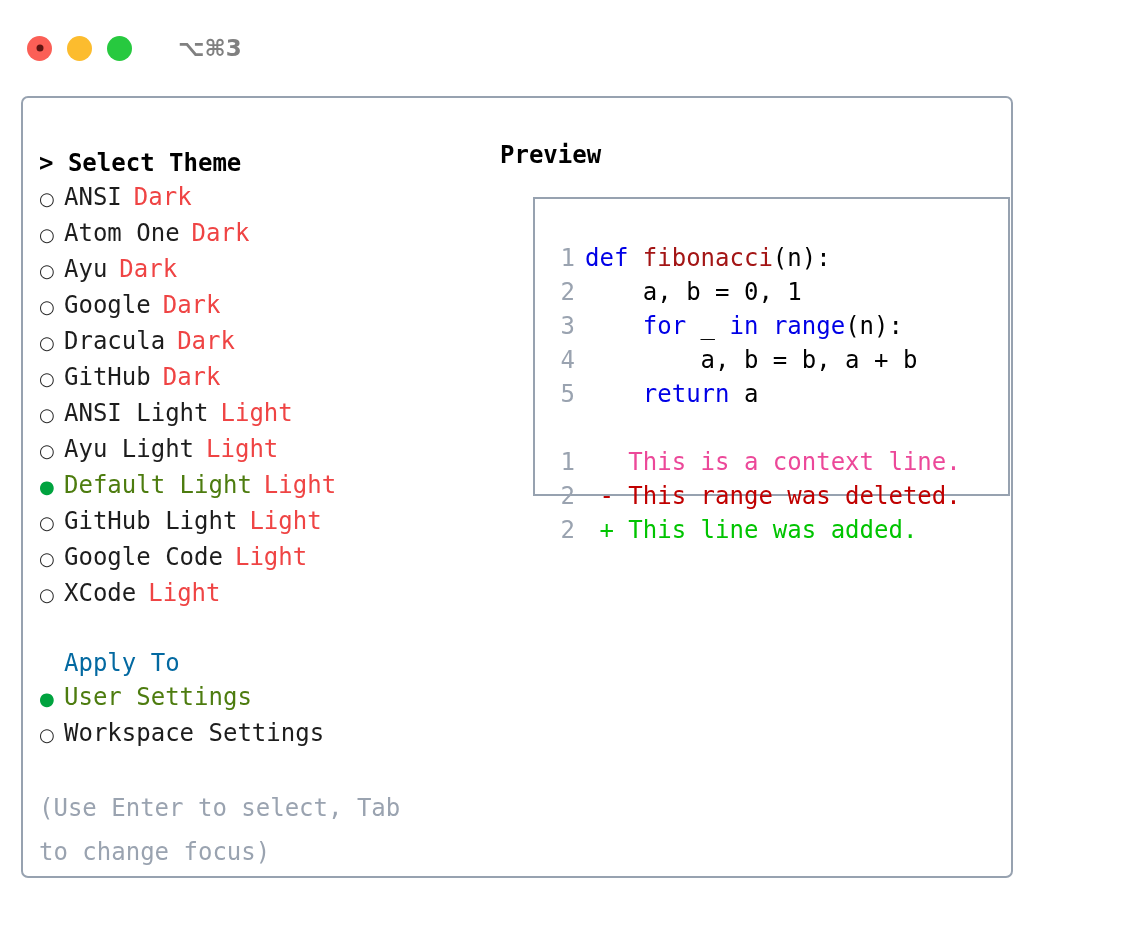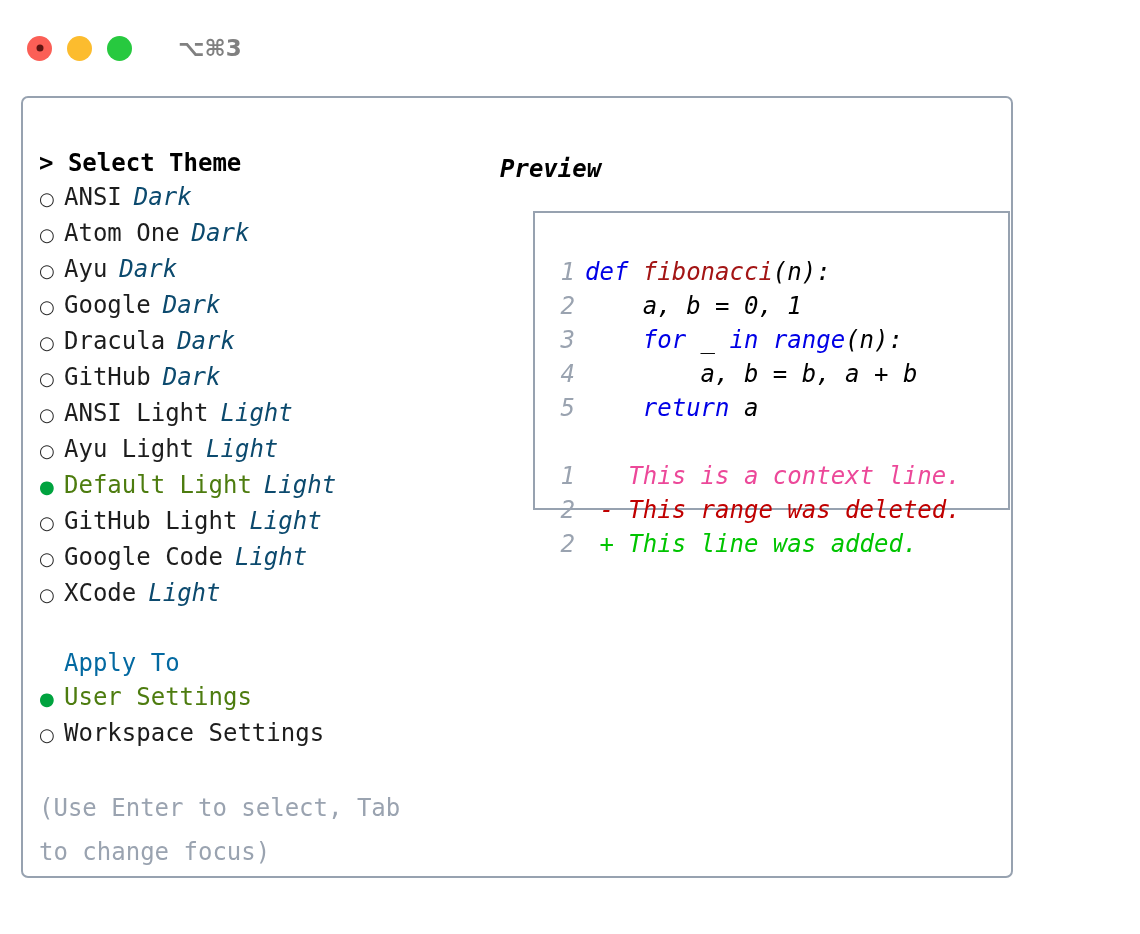--- a/index.html
+++ b/index.html
@@ -82,23 +82,22 @@
   
   #left-pane {
     position: absolute;
     left: 16px;
     top: 48px;
     width: 450px;
   }
   #right-pane {
     position: absolute;
     left: 477px;
-    top: 54px;
+    top: 40px;
     width: 500px;
-    font-style: italic;
   }
 
   .pane-title {
     font-size: 24px;
     font-weight: bold;
     color: #000000;
     line-height: 34px;
     white-space: pre;
   }
 
@@ -115,21 +114,21 @@
     display: inline-block;
     width: 25px;
     flex: none;
     color: #2b2b2b;
     font-family: "DejaVu Sans", "Liberation Sans", sans-serif;
     font-size: 18px;
   }
   .opt-row.selected .marker { color: #00a33f; }
   .opt-label { color: #1d1d1d; }
   .opt-row.selected .opt-label { color: #4d7c0f; }
-  .opt-badge { color: #0c4a6e; font-style: italic; }
+  .opt-badge { color: #ef4444; }
   .badge-gap { display: inline-block; width: 12px; }
 
   .section-head {
     font-size: 24px;
     line-height: 34px;
     color: #0369a1;
     padding-left: 25px;
     white-space: pre;
   }
   .spacer { height: 34px; }

